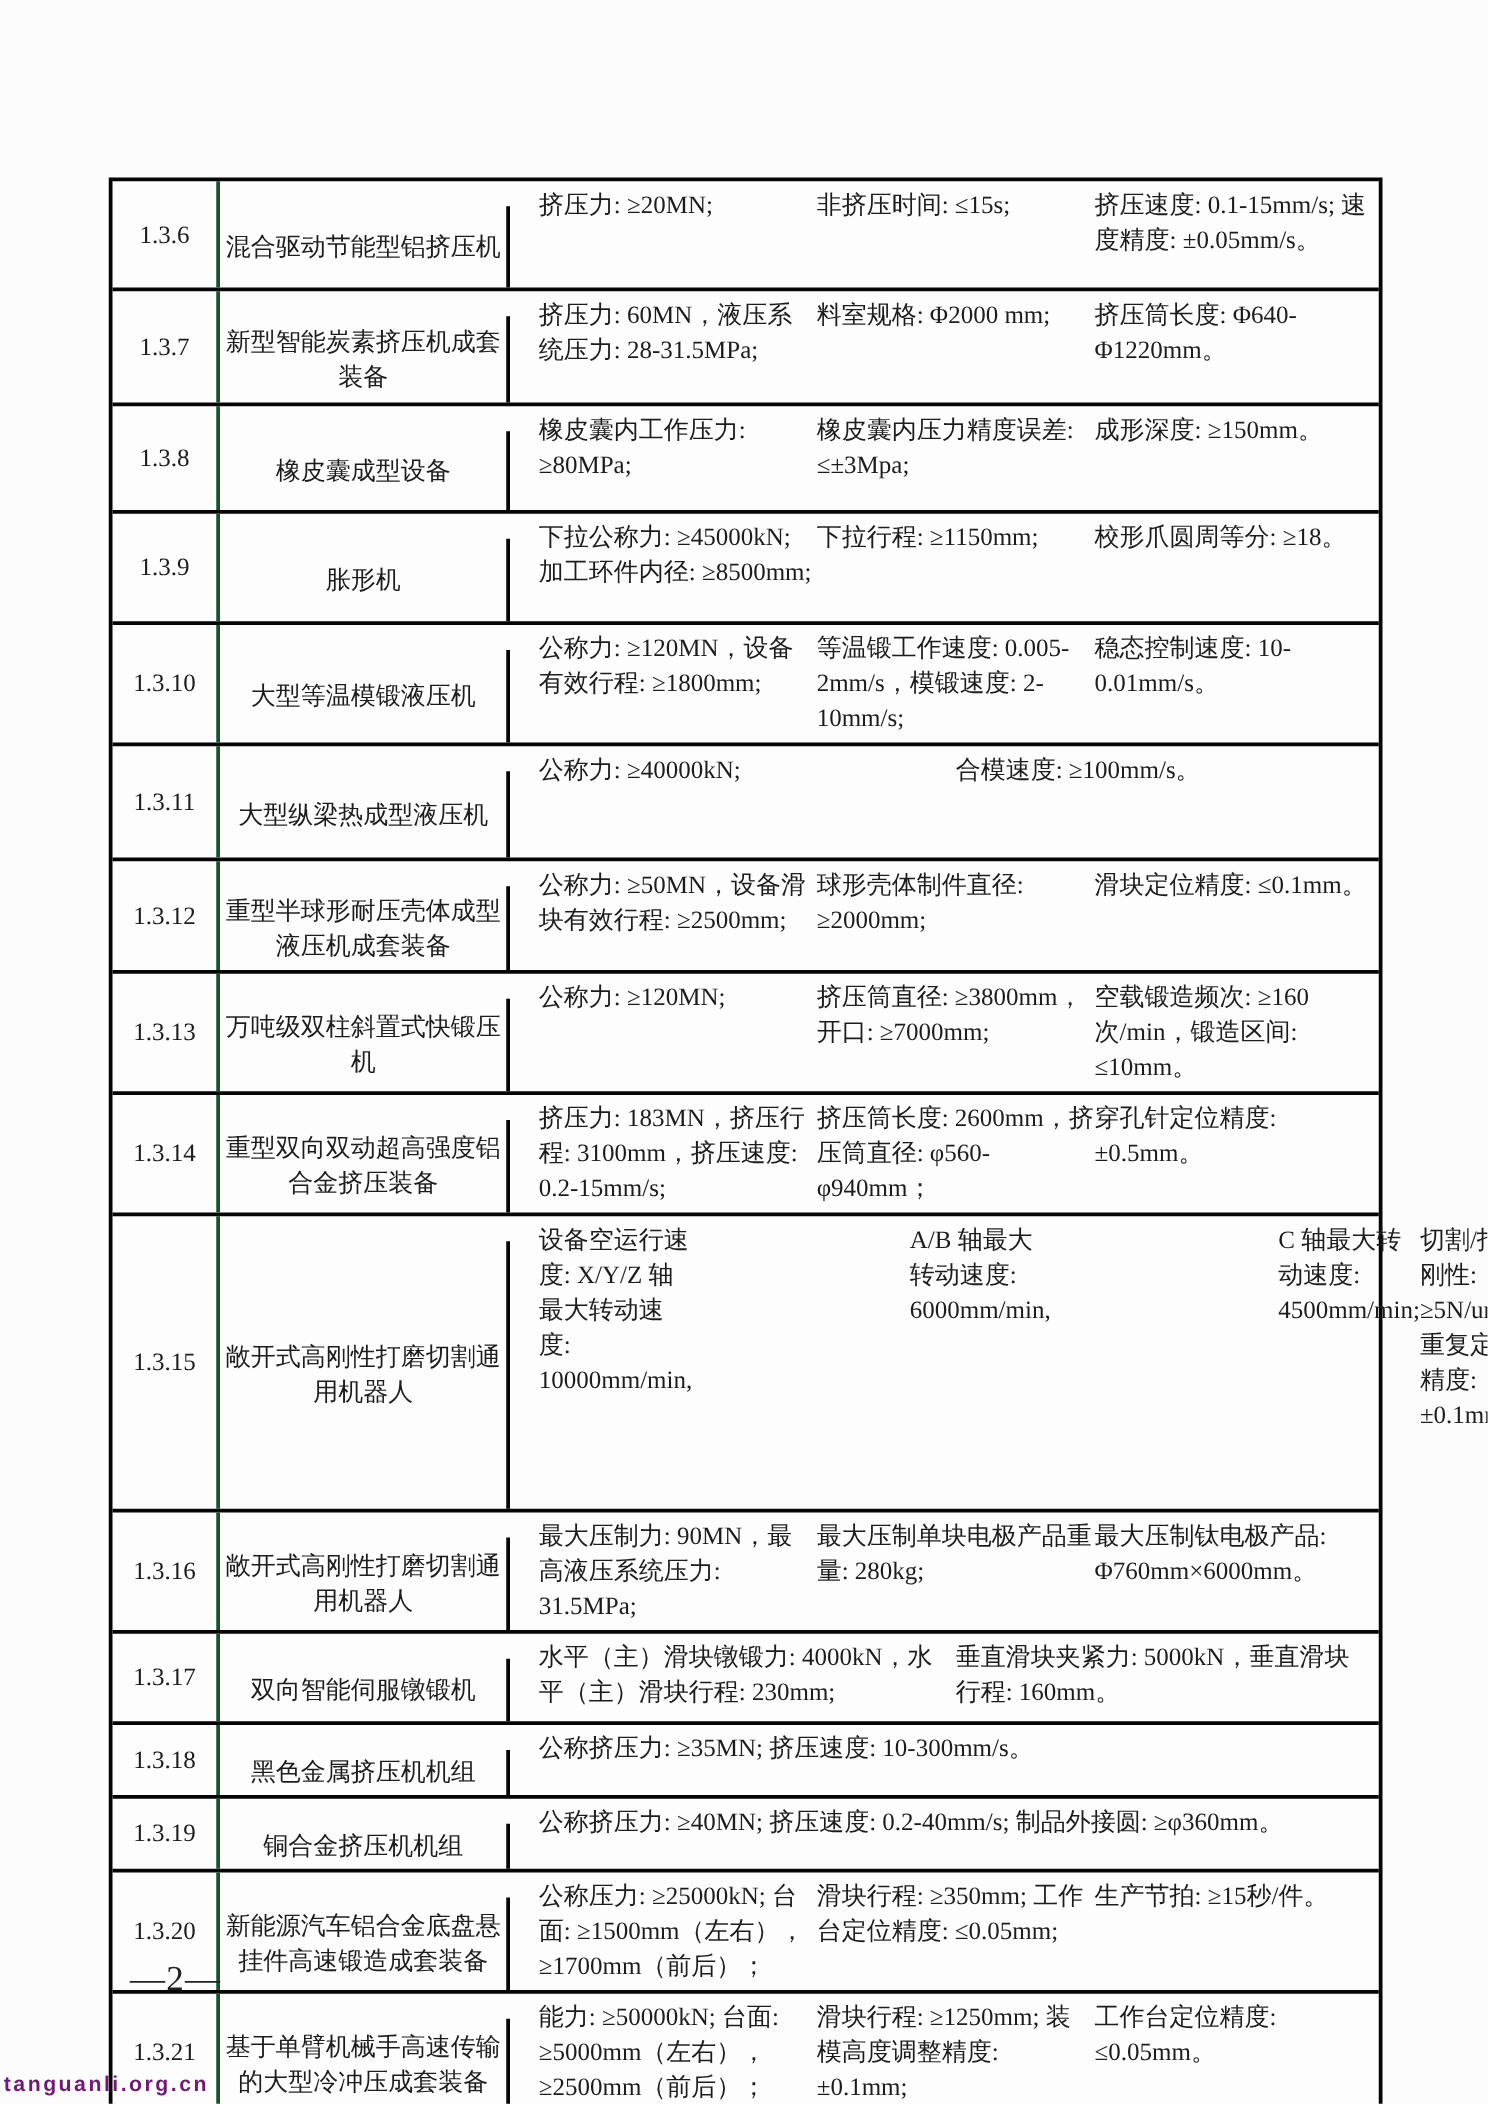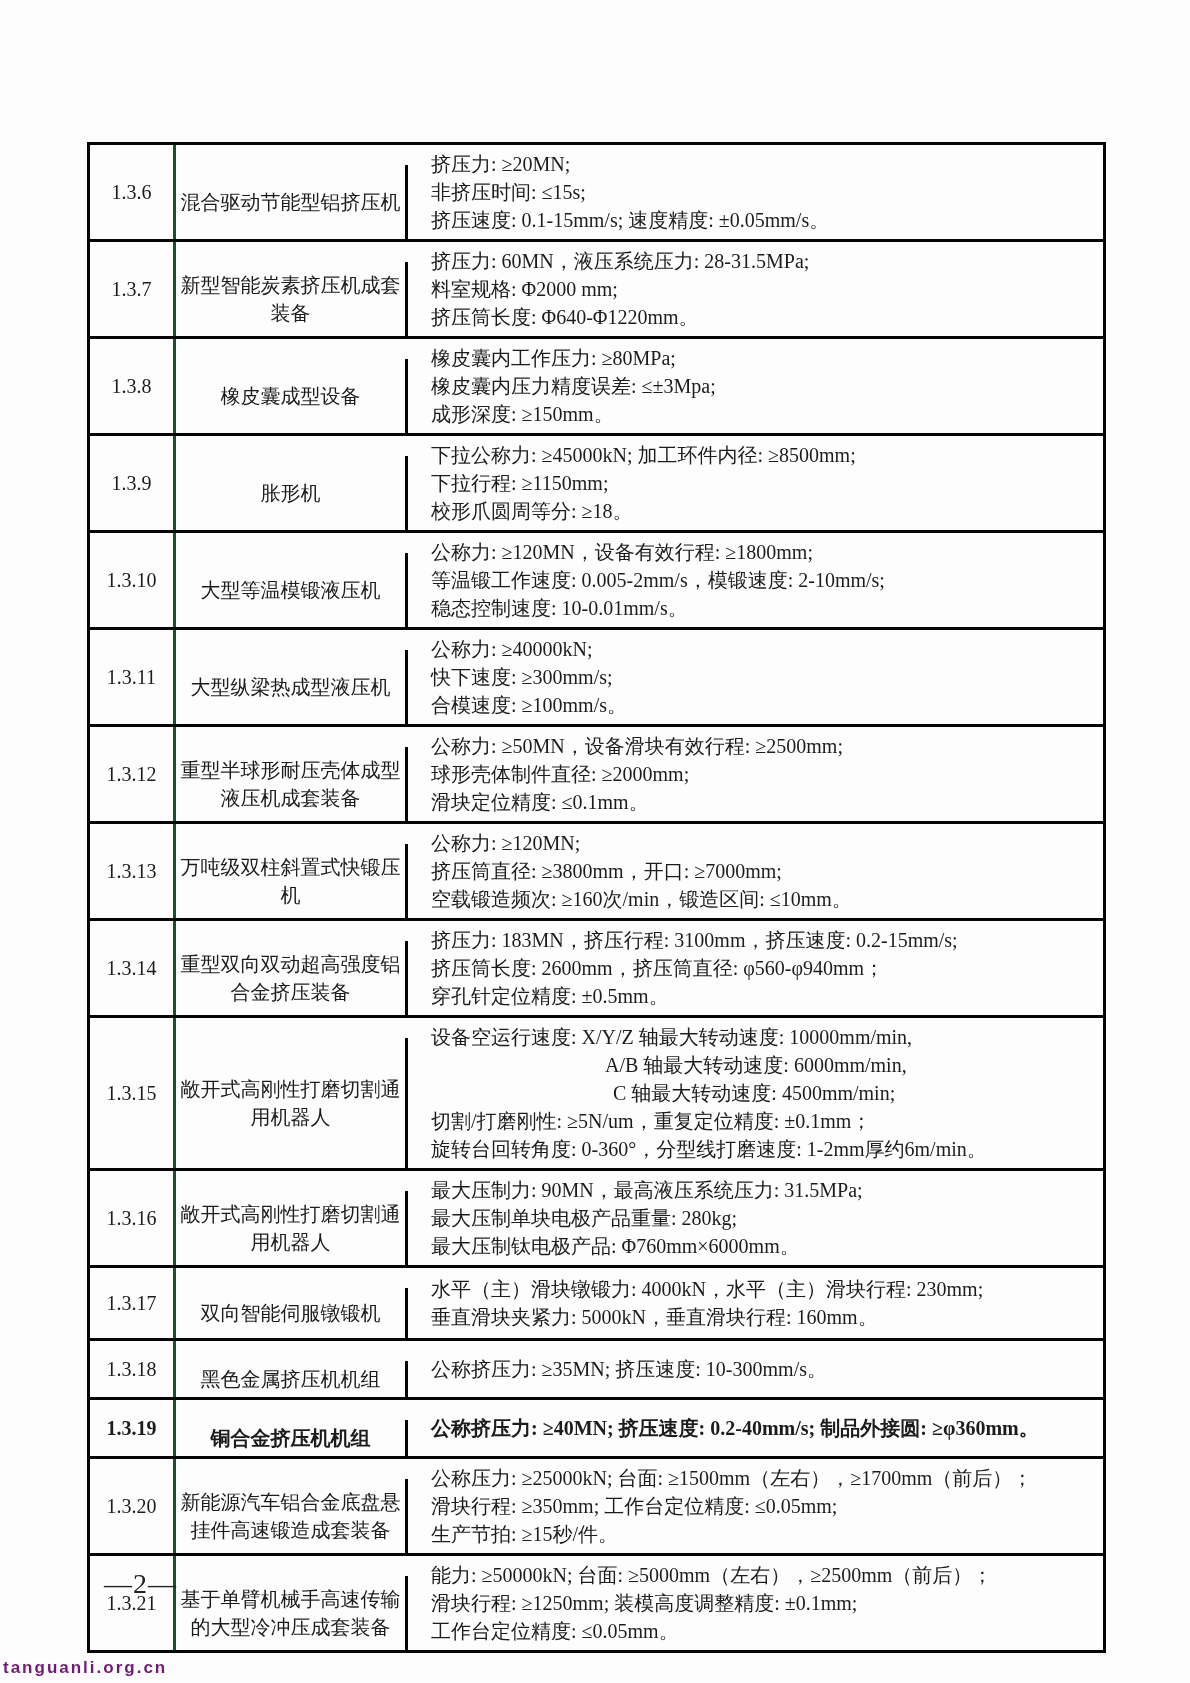--- a/index.html
+++ b/index.html
@@ -34,39 +34,39 @@
   .row:nth-child(4)  { min-height: 86px; }
   .row:nth-child(5)  { min-height: 85px; }
   .row:nth-child(6)  { min-height: 89px; }
   .row:nth-child(7)  { min-height: 87px; }
   .row:nth-child(8)  { min-height: 85px; }
   .row:nth-child(9)  { min-height: 89px; }
   .row:nth-child(10) { min-height: 131px; }
   .row:nth-child(11) { min-height: 87px; }
   .row:nth-child(12) { min-height: 70px; }
   .row:nth-child(13) { min-height: 52px; }
-  .row:nth-child(14) { min-height: 54px; font-weight: bold; }
+  .row:nth-child(14) { min-height: 54px; }
   .row:nth-child(15) { min-height: 86px; }
   .row:nth-child(16) { min-height: 87px; }
 
   .cell { display: flex; font-size: 20px; line-height: 28px; }
   .cell-id {
     border-right: 3px solid #14532d;
     align-items: center; justify-content: center;
     text-align: center;
   }
   .cell-name {
     border-right: 3px solid #050505;
     align-items: center; justify-content: center;
     text-align: center;
     padding: 4px 3px;
     margin-top: 20px;
   }
   .cell-specs {
-    flex-direction: column;
+    flex-direction: row;
     justify-content: center;
     align-items: flex-start;
     padding: 5px 5px 5px 23px;
   }
   .spec-line { width: 100%; box-sizing: border-box; }
   .spec-line.indent-1 { padding-left: 174px; }
   .spec-line.indent-2 { padding-left: 182px; }
 
   .page-footer {
     position: absolute;
@@ -139,21 +139,20 @@
           <div class="spec-line">等温锻工作速度: 0.005-2mm/s，模锻速度: 2-10mm/s;</div>
           <div class="spec-line">稳态控制速度: 10-0.01mm/s。</div>
         </div>
   </div>
 
   <div class="row">
     <div class="cell cell-id">1.3.11</div>
     <div class="cell cell-name">大型纵梁热成型液压机</div>
     <div class="cell cell-specs">
           <div class="spec-line">公称力: ≥40000kN;</div>
-          <div class="spec-line">快下速度: ≥300mm/s;</div>
           <div class="spec-line">合模速度: ≥100mm/s。</div>
         </div>
   </div>
 
   <div class="row">
     <div class="cell cell-id">1.3.12</div>
     <div class="cell cell-name">重型半球形耐压壳体成型液压机成套装备</div>
     <div class="cell cell-specs">
           <div class="spec-line">公称力: ≥50MN，设备滑块有效行程: ≥2500mm;</div>
           <div class="spec-line">球形壳体制件直径: ≥2000mm;</div>

